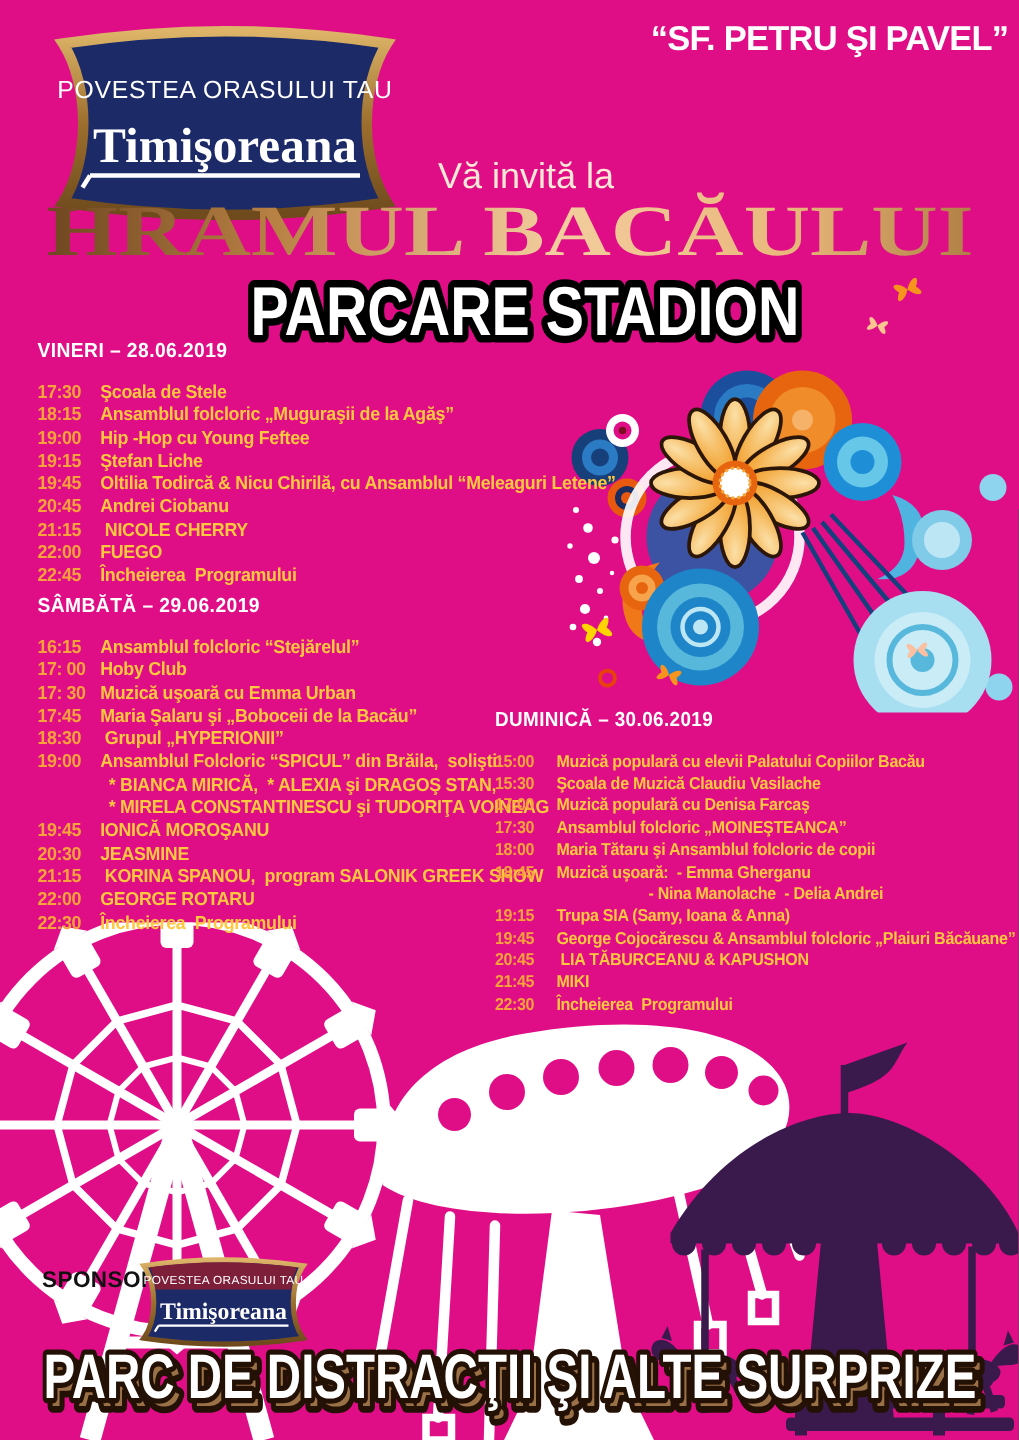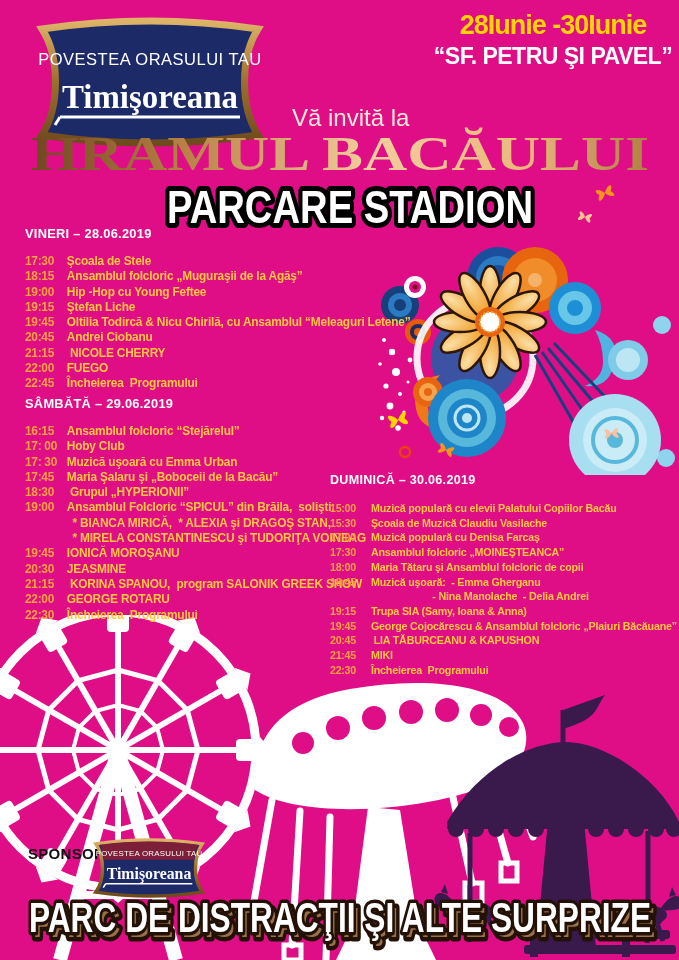--- a/index.html
+++ b/index.html
@@ -299,21 +299,20 @@
         <stop offset="100%" stop-color="#B07F43"></stop>
       </linearGradient>
     </defs>
     <path d="M8,16 C82,5 150,5 224,16 C206,44 206,94 224,122 C150,133 82,133 8,122 C26,94 26,44 8,16 Z" fill="#1D2A68" stroke="url(#goldgrad)" stroke-width="7"></path>
     <text x="116" y="52" text-anchor="middle" font-size="16.5" fill="#ffffff" letter-spacing="0.5">POVESTEA ORASULUI TAU</text>
     <text x="116" y="95" text-anchor="middle" font-family="'Liberation Serif',serif" font-weight="bold" font-size="33" fill="#ffffff" textLength="176" lengthAdjust="spacingAndGlyphs">Timişoreana</text>
     <path d="M26,104 L206,104 M26,104 l-5,8" stroke="#ffffff" stroke-width="3" fill="none"></path>
   </svg>
 
   <div class="dates">
-    <div class="dates-range">28Iunie -30Iunie</div>
     <div class="dates-saint">“SF. PETRU ŞI PAVEL”</div>
   </div>
 
   <div class="invite">Vă invită la</div>
 
   <svg class="title-svg" viewBox="0 0 679 54">
     <text x="340" y="43" text-anchor="middle" font-family="'Liberation Serif',serif" font-weight="bold" font-size="48" fill="url(#titlegrad)" textLength="618" lengthAdjust="spacingAndGlyphs">HRAMUL BACĂULUI</text>
   </svg>
 
   <svg class="venue-svg" viewBox="0 0 679 60">

